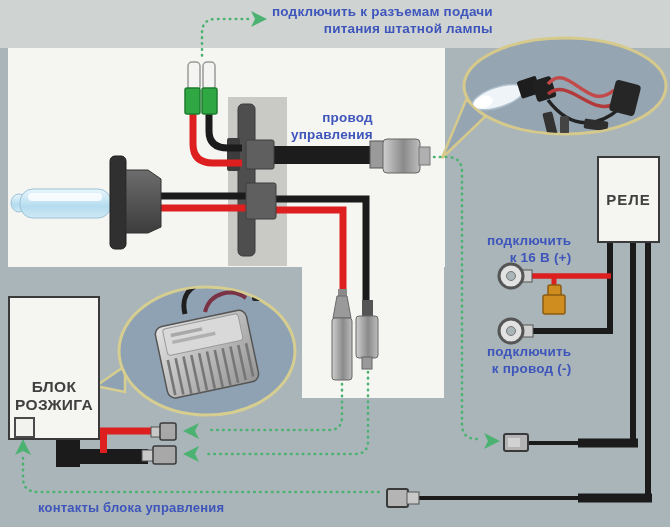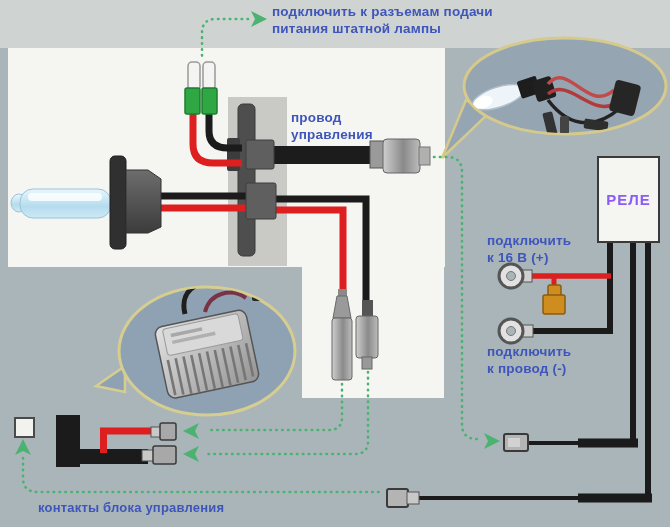--- a/index.html
+++ b/index.html
@@ -6,26 +6,26 @@
   #stage{
     position:relative;width:670px;height:527px;overflow:hidden;
     background:#a9b5b8;font-family:"Liberation Sans",sans-serif;
   }
   .layer{position:absolute;left:0;top:0;}
   .panel{position:absolute;background:#f5f5f2;}
   .band{position:absolute;background:#cfd4d2;}
   .grayband{position:absolute;background:#c9c9c6;}
   .label{
     position:absolute;color:#3e55bb;font-weight:700;font-size:13.5px;
-    line-height:16.5px;letter-spacing:.2px;white-space:nowrap;
+    line-height:16.5px;letter-spacing:.2px;white-space:nowrap;text-align:right;
   }
   .box{
     position:absolute;background:#f5f5f2;border:2.5px solid #3a3a3a;
     display:flex;flex-direction:column;align-items:center;
-    color:#8b5cf6;font-weight:700;text-align:center;
+    color:#404040;font-weight:700;text-align:center;
   }
   .relaybox{justify-content:center;font-size:15px;letter-spacing:1px;}
   .ignbox{justify-content:flex-end;padding-bottom:24px;font-size:15.5px;line-height:18px;letter-spacing:.3px;}
   .tab{position:absolute;background:#f2f2ef;border:2px solid #4a4a4a;}
   svg{position:absolute;left:0;top:0;}
 </style>
 </head>
 <body>
 
 <div id="stage">
@@ -216,20 +216,24 @@
       <polygon points="199,423 183,431 199,439 195,431"></polygon>
       <polygon points="199,446 183,454 199,462 195,454"></polygon>
       <polygon points="15,455 23,439 31,455 23,451"></polygon>
     </g>
   </svg>
 
   <div class="box relaybox" style="left:597px;top:156px;width:59px;height:83px">
     <span>РЕЛЕ</span>
   </div>
 
+  <div class="box ignbox" style="left:8px;top:296px;width:88px;height:116px">
+    <span>БЛОК</span>
+    <span>РОЗЖИГА</span>
+  </div>
   <div class="tab" style="left:14px;top:417px;width:17px;height:17px"></div>
 
   <div class="label" style="left:272px;top:4px">
     <span>подключить к разъемам подачи</span><br>
     <span>питания штатной лампы</span>
   </div>
 
   <div class="label" style="left:291px;top:110px">
     <span>провод</span><br>
     <span>управления</span>

